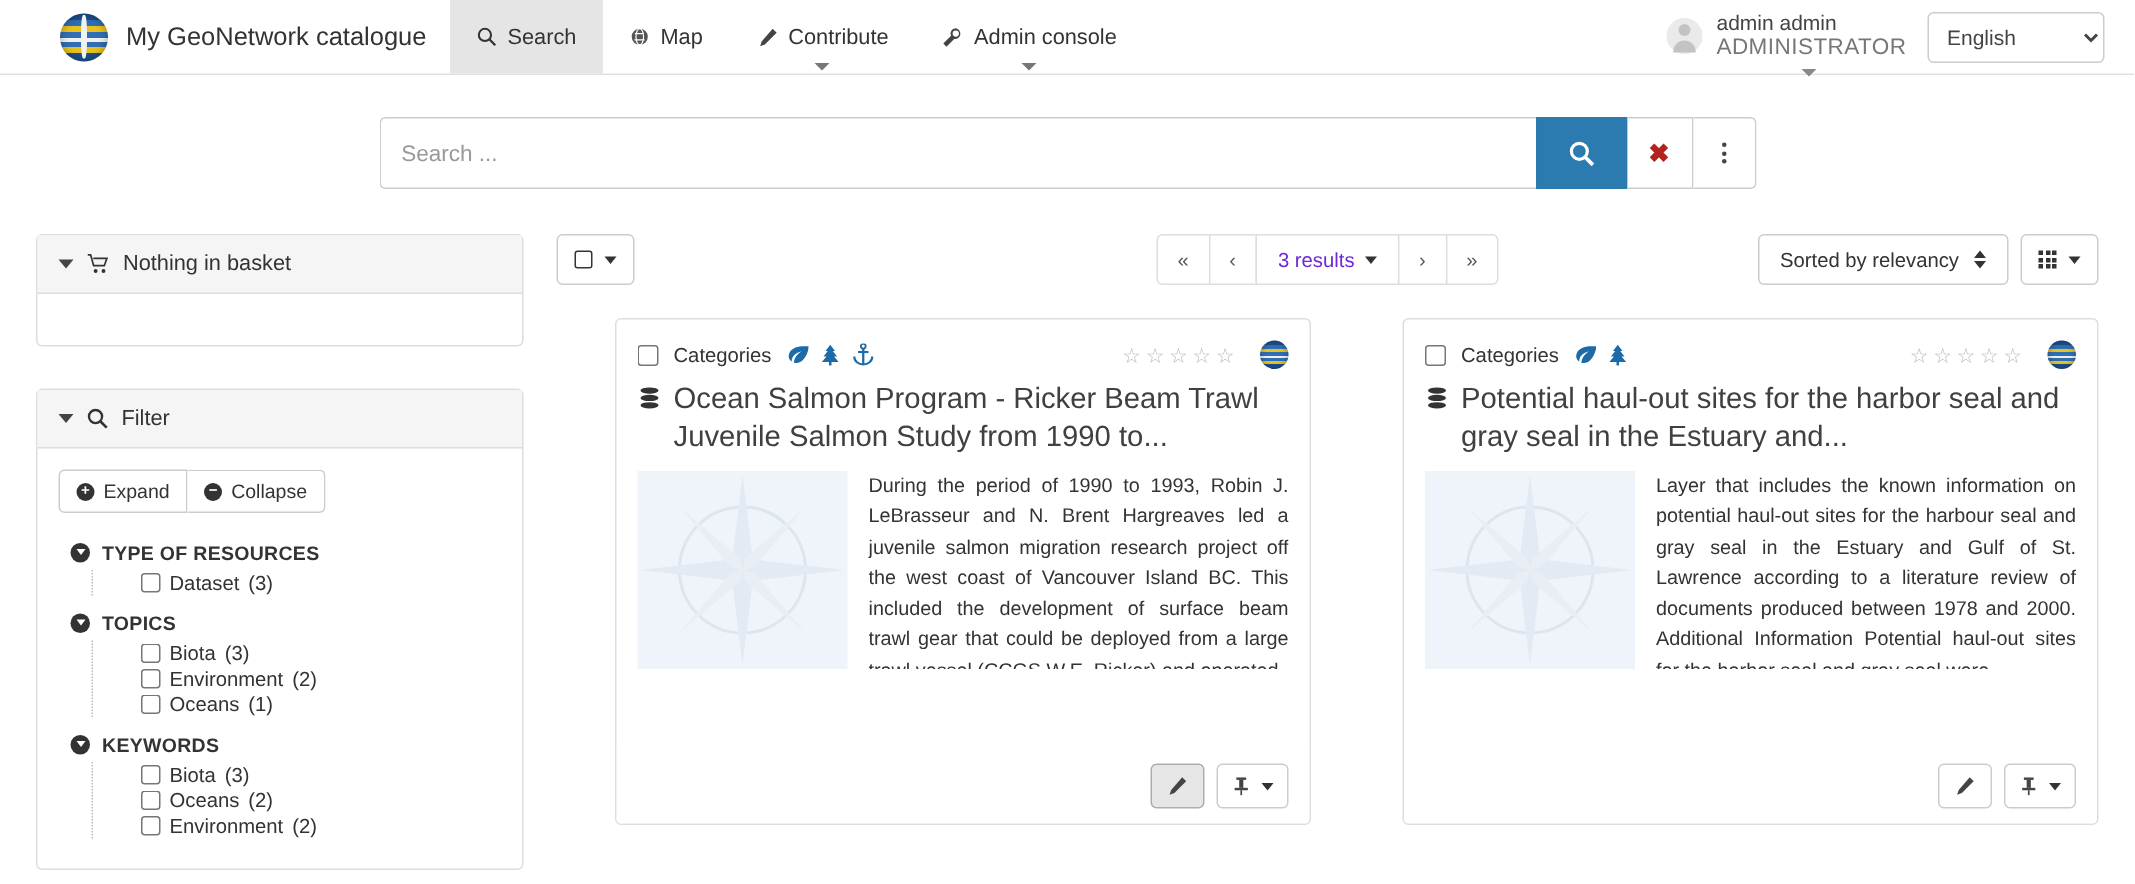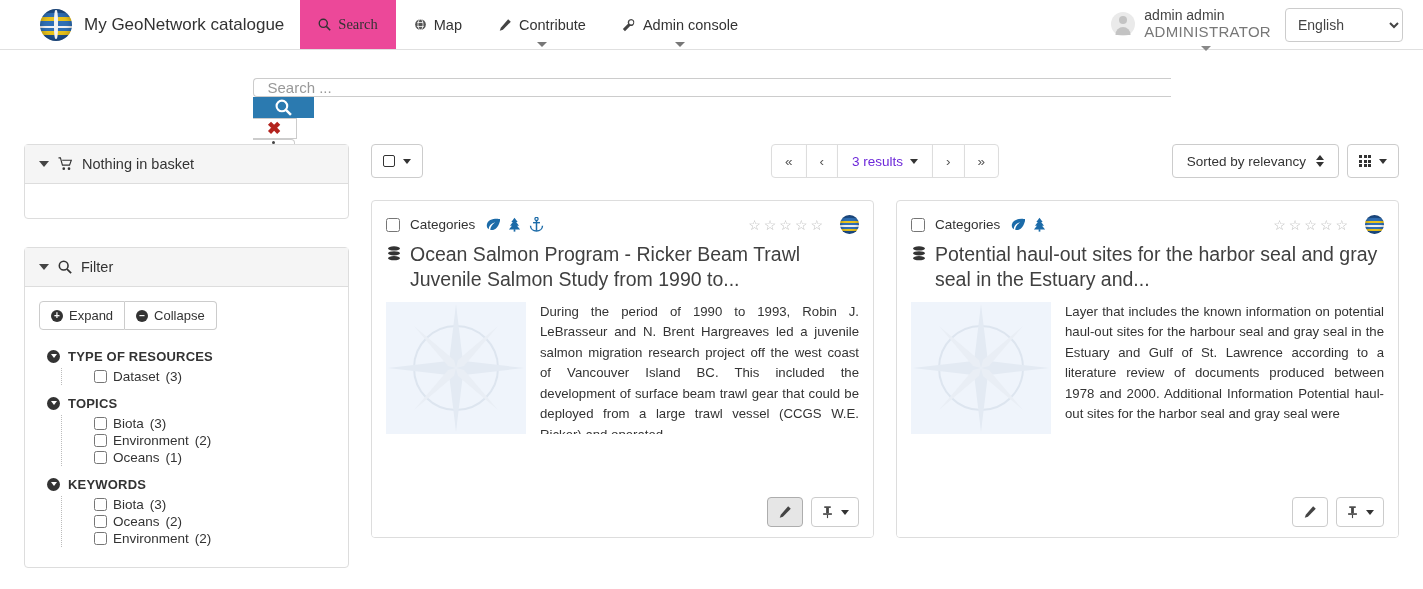--- a/index.html
+++ b/index.html
@@ -54,21 +54,21 @@
   .nav-tab {
     display: flex; flex-direction: column;
     justify-content: center; align-items: center;
     padding: 0 18px;
     text-decoration: none; color: #333;
     font-size: 14.5px;
     position: relative;
     cursor: pointer;
     white-space: nowrap;
   }
-  .nav-tab.active { background: #ec4899; font-family: Liberation Serif, serif; }
+  .nav-tab.active { background: #e5e5e5; }
   .nav-tab .lbl { display:flex; align-items:center; gap:7px; }
   .nav-tab .caret-down {
     position: absolute; bottom: 2px; left: 50%; transform: translateX(-50%);
     width: 0; height: 0;
     border-left: 5px solid transparent;
     border-right: 5px solid transparent;
     border-top: 5px solid #777;
   }
   .nav-right {
     margin-left: auto; display: flex; align-items: center;
@@ -105,21 +105,21 @@
     color: #444; padding: 0 8px;
   }
 
   
   .searchbar-wrap {
     padding: 28px 0 0 0;
     display: flex; justify-content: center;
     background: #fff;
   }
   .searchbar {
-    display: flex; width: 918px; height: 36px; flex-direction: column;
+    display: flex; width: 918px; height: 48px;
   }
   .search-input {
     flex: 1; border: 1px solid #ccc; border-right: none;
     border-radius: 4px 0 0 4px;
     padding: 0 14px; font-size: 15px; font-family: inherit;
     color: #555; outline: none;
   }
   .search-input::placeholder { color: #999; }
   .btn-search {
     width: 61px; background: #2b7ab0; border: 1px solid #2b7ab0;
@@ -240,21 +240,21 @@
   .grid-icon { display:grid; grid-template-columns:repeat(3,3px);
     grid-template-rows:repeat(3,3px); gap:1.5px; }
   .grid-icon i { background:#333; display:block; width:3px;height:3px;}
 
   
   .cards { display:flex; gap: 22px; }
   .card {
     flex: 1; min-width:0;
     border:1px solid #ddd; border-radius:4px; background:#fff;
     display:flex; flex-direction:column;
-    height: 338px; overflow:hidden; position:relative;
+    height: 338px; overflow:hidden; position:relative;margin-left:39px;
   }
   .card-head {
     display:flex; align-items:center; padding: 14px 14px 2px 14px;
     gap: 10px;
   }
   .card-cb { width:14px;height:14px;margin:0; flex:none;}
   .cat-label { font-size:13.5px; color:#333; }
   .cat-icons { display:flex; align-items:center; gap:7px; color:#1c6ba8; }
   .stars { margin-left:auto; display:flex; gap:3px; color:#bbb; font-size:14px;}
   .mini-globe {

